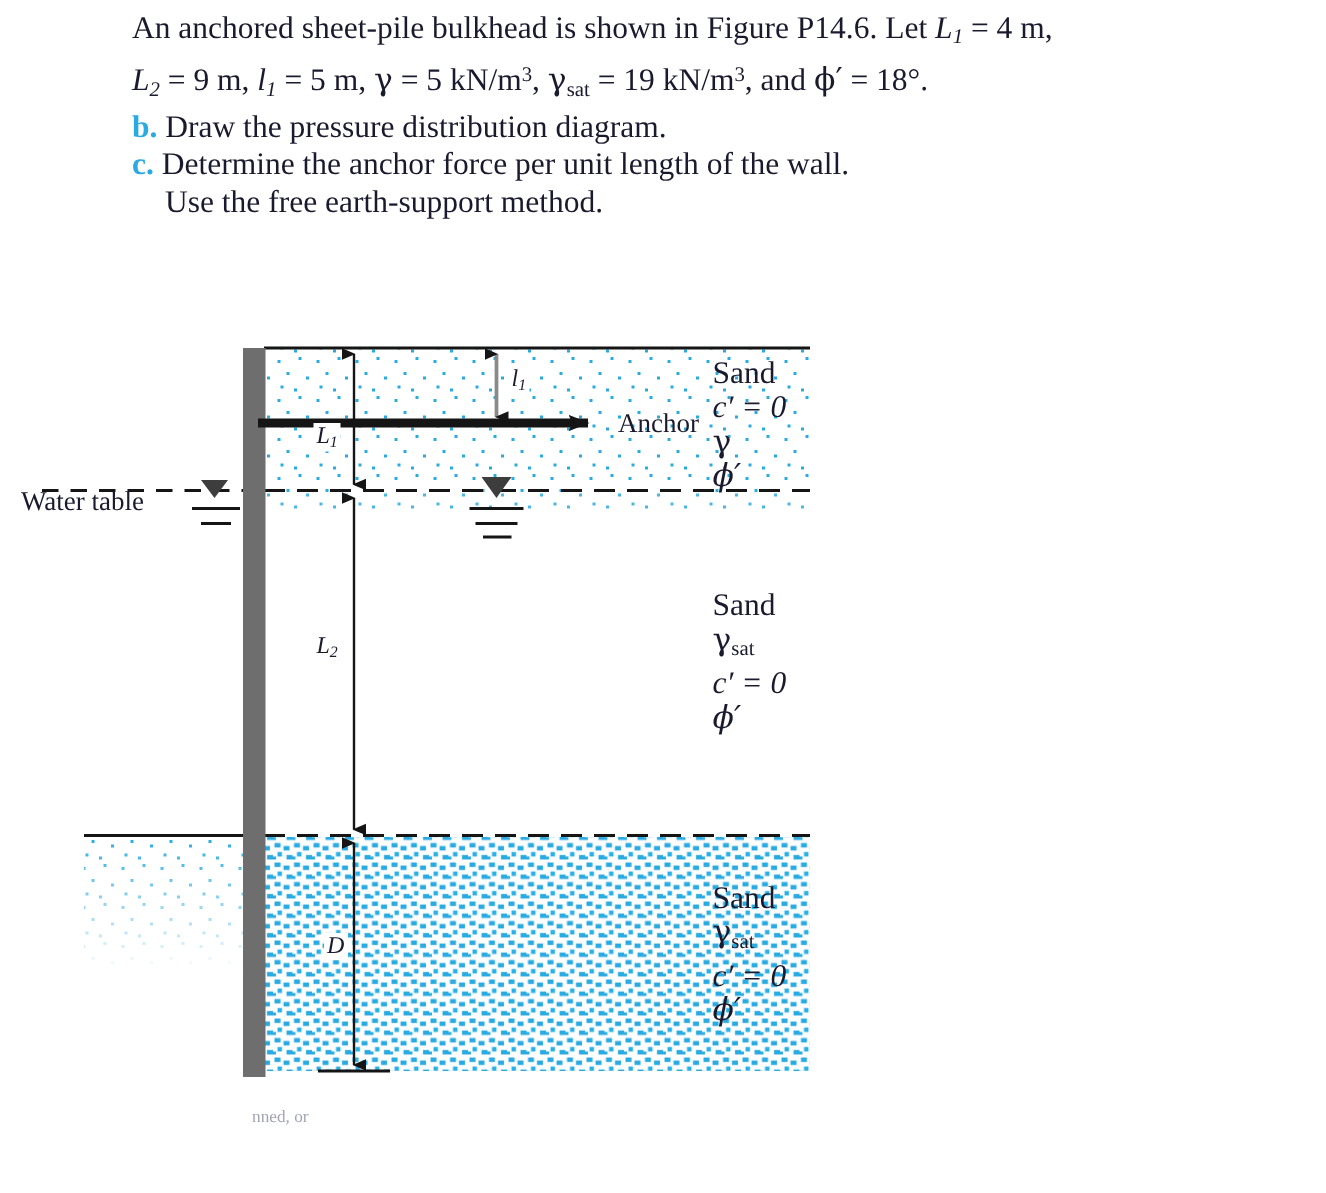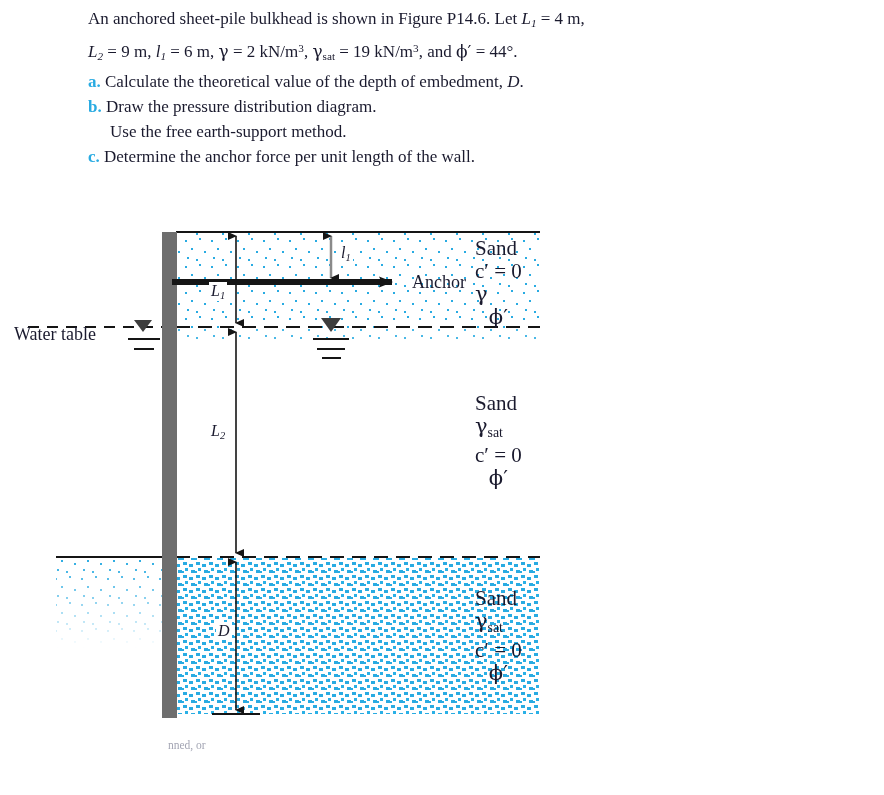--- a/index.html
+++ b/index.html
@@ -1,35 +1,35 @@
 <!DOCTYPE html>
 <html><head>
 <meta charset="utf-8">
 <style>
   html,body{margin:0;padding:0;background:#ffffff;}
   body{width:884px;height:795px;position:relative;overflow:hidden;
        font-family:"Liberation Serif","DejaVu Serif",serif;color:#1a1a2e;}
 
   
   #problem{position:absolute;left:88px;top:6px;width:790px;}
-  .pline{font-size:17px;line-height:25px;white-space:nowrap;}
+  .pline{font-size:21px;line-height:25px;white-space:nowrap;}
   .abc{color:#29abe2;font-weight:bold;font-family:"Liberation Serif",serif;}
   .it{font-style:italic;}
   .hang{padding-left:22px;text-indent:-22px;}
   .indent2{padding-left:22px;}
   sub{font-size:0.66em;vertical-align:-0.28em;}
   sup{font-size:0.66em;vertical-align:0.45em;}
   .gk{font-family:"DejaVu Serif",serif;font-style:normal;}
 
   
   #figure{position:absolute;left:0;top:210px;width:884px;height:520px;}
   #fig-svg{position:absolute;left:0;top:0;}
 
   .lbl{position:absolute;font-family:"Liberation Serif",serif;color:#1a1a2e;}
-  .lbl-italic{text-align:center;}
+  .lbl-italic{font-style:italic;}
   .soilblk{position:absolute;font-size:21px;line-height:23px;background:transparent;}
   .soilblk .hd{font-style:normal;}
   .dimlbl{position:absolute;font-size:16px;font-style:italic;background:#fff;padding:0 2px;}
   #footer{position:absolute;left:168px;top:739px;font-size:11.5px;color:#7f8296;
           font-family:"Liberation Serif",serif;opacity:.72;}
 </style>
 </head>
 <body>
 
 <div id="problem">
@@ -37,46 +37,41 @@
   <div class="pline">
     <span>An anchored sheet-pile bulkhead is shown in Figure P14.6. Let</span>
     <span class="it"><span>L</span><sub>1</sub></span>
     <span>= 4 m,</span>
   </div>
 
   <div class="pline">
     <span class="it"><span>L</span><sub>2</sub></span>
     <span>= 9 m,</span>
     <span class="it"><span>l</span><sub>1</sub></span>
-    <span>= 6 m,</span>
+    <span>= 5 m,</span>
     <span class="gk">γ</span>
-    <span>= 2 kN/m</span><sup>3</sup><span>,</span>
+    <span>= 5 kN/m</span><sup>3</sup><span>,</span>
     <span class="gk">γ</span><sub>sat</sub>
     <span>= 19 kN/m</span><sup>3</sup><span>, and</span>
     <span class="gk it">ϕ′</span>
-    <span>= 44°.</span>
-  </div>
-
-  <div class="pline hang">
-    <span class="abc">a.</span>
-    <span>Calculate the theoretical value of the depth of embedment,</span>
-    <span class="it">D</span><span>.</span>
-  </div>
+    <span>= 18°.</span>
+  </div>
+
 
   <div class="pline hang">
     <span class="abc">b.</span>
     <span>Draw the pressure distribution diagram.</span>
   </div>
 
-  <div class="pline indent2">Use the free earth-support method.</div>
-
   <div class="pline hang">
     <span class="abc">c.</span>
     <span>Determine the anchor force per unit length of the wall.</span>
   </div>
+
+  <div class="pline indent2">Use the free earth-support method.</div>
 </div>
 
 <div id="figure">
 
   <svg id="fig-svg" width="884" height="520">
     <defs>
 
       <pattern id="sparse" width="26" height="26" patternUnits="userSpaceOnUse">
         <rect width="26" height="26" fill="#ffffff"></rect>
         <rect x="3" y="4" width="2" height="2" fill="#29abe2"></rect>

